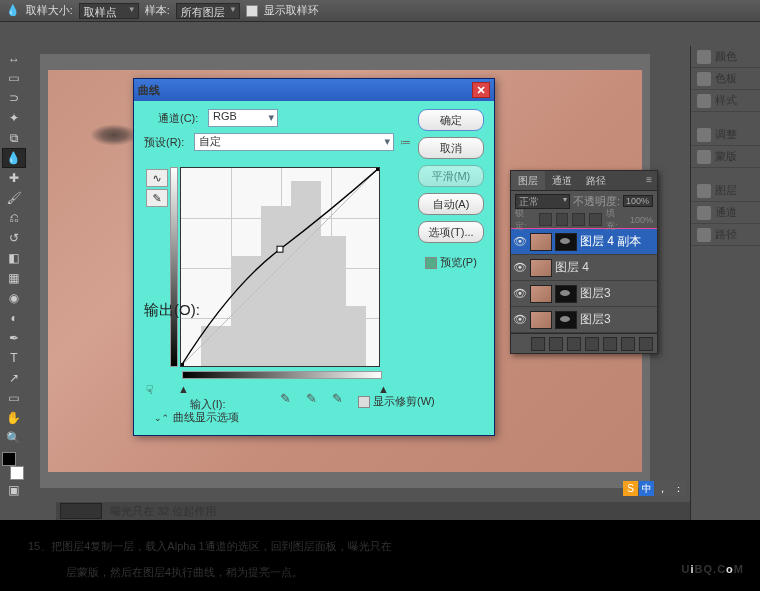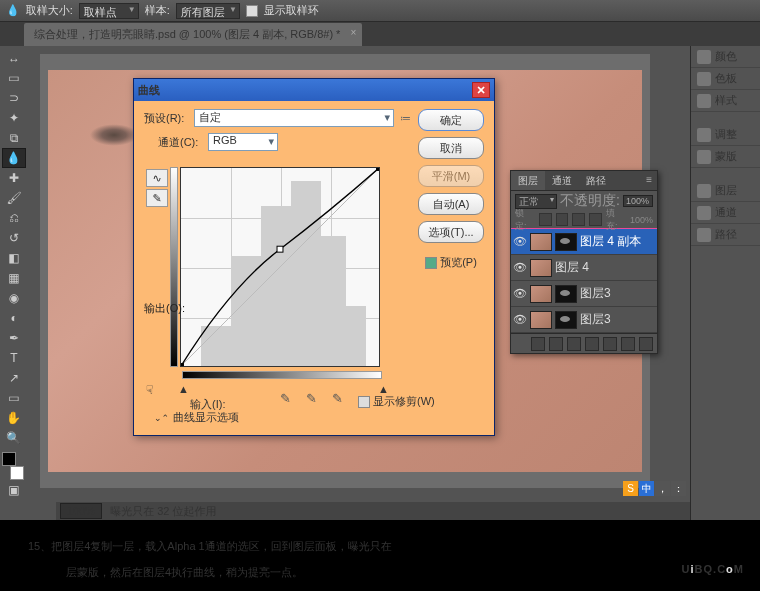--- a/index.html
+++ b/index.html
@@ -24,35 +24,35 @@
 .canvas-outer{position:absolute;top:8px;left:12px;width:610px;height:434px;background:#6d6d6d}
 .canvas-img{position:absolute;top:16px;left:8px;width:594px;height:402px;background:linear-gradient(135deg,#c89380 0%,#d4a090 30%,#c68d7a 60%,#bd8572 100%);overflow:hidden}
 .eye-hint{position:absolute;top:40px;left:16px;width:100px;height:50px;background:radial-gradient(ellipse 40px 18px at 50% 50%,#5a4a42 0%,#7a6058 30%,transparent 60%)}
 .right-collapsed{width:70px;background:#535353;border-left:1px solid #2a2a2a}
 .rpanel-item{height:22px;display:flex;align-items:center;gap:4px;padding:0 6px;color:#ccc;font-size:11px;border-bottom:1px solid #454545}
 .rpanel-item .ico{width:14px;height:14px;display:inline-block;background:#777;border-radius:2px}
 .status-bar{position:absolute;bottom:0;left:28px;right:0;height:18px;background:#444;display:flex;align-items:center;color:#ccc;font-size:10px;padding:0 4px;gap:8px}
 .status-bar .zoom{background:#333;padding:1px 6px;border:1px solid #222}
 
 
-.dialog{position:absolute;top:78px;left:133px;width:362px;height:358px;background:#fdba74;border:1px solid #0a246a;box-shadow:2px 2px 8px rgba(0,0,0,.4);z-index:20}
+.dialog{position:absolute;top:78px;left:133px;width:362px;height:358px;background:#5eead4;border:1px solid #0a246a;box-shadow:2px 2px 8px rgba(0,0,0,.4);z-index:20}
 .dlg-title{height:22px;background:linear-gradient(#3b77d8,#2a5fc0);color:#fff;display:flex;align-items:center;justify-content:space-between;padding:0 4px;font-size:12px;font-weight:bold}
 .dlg-close{width:18px;height:16px;background:#d44;border:1px solid #a22;color:#fff;display:flex;align-items:center;justify-content:center;font-size:11px;cursor:pointer}
 .dlg-body{padding:8px 10px;position:relative;height:334px}
 .row{display:flex;align-items:center;gap:6px;margin-bottom:6px}
 .row label{font-size:11px;min-width:44px}
 .win-select{border:1px solid #7e9db9;background:#fff;height:18px;padding:0 16px 0 4px;position:relative;font-size:11px}
 .win-select::after{content:"▾";position:absolute;right:3px;top:1px;color:#567}
 .btn{width:66px;height:22px;border:1px solid #888;background:linear-gradient(#fdfdfd,#e4e4e4);border-radius:9px;font-size:11px;display:flex;align-items:center;justify-content:center;cursor:pointer}
 .btn.primary{border:1px solid #5a8ad6}
 .dlg-right{position:absolute;right:10px;top:8px;display:flex;flex-direction:column;gap:6px;align-items:center}
 .curve-area{position:absolute;left:46px;top:66px;width:214px;height:248px}
 .curve-tools{position:absolute;left:12px;top:68px;display:flex;flex-direction:column;gap:2px}
 .curve-tool{width:22px;height:18px;border:1px solid #999;background:#eee;display:flex;align-items:center;justify-content:center;font-size:11px}
-.axis-label{position:absolute;font-size:11px;color:#222}
+.axis-label{position:absolute;font-size:15px;color:#222}
 .gradient-v{position:absolute;left:36px;top:66px;width:8px;height:200px;background:linear-gradient(to top,#000,#fff);border:1px solid #999}
 .gradient-h{position:absolute;left:48px;top:270px;width:200px;height:8px;background:linear-gradient(to right,#000,#fff);border:1px solid #999}
 .curve-grid{width:200px;height:200px;border:1px solid #333;background:#f8f8f8;position:relative}
 .curve-grid .gl{position:absolute;background:#ccc}
 .hist{position:absolute;inset:0}
 .hist-bar{position:absolute;bottom:0;background:#cfcfcf}
 .curve-svg{position:absolute;inset:0}
 .output-row{position:absolute;left:12px;top:282px;font-size:11px}
 .input-row{position:absolute;left:56px;top:296px;font-size:11px}
 .eyedrops{position:absolute;left:146px;top:290px;display:flex;gap:10px}
@@ -64,21 +64,21 @@
 
 
 .layers-panel{position:absolute;top:170px;left:510px;width:148px;background:#535353;border:1px solid #2a2a2a;box-shadow:2px 2px 6px rgba(0,0,0,.5);z-index:15}
 .lp-tabs{height:20px;display:flex;background:#454545;border-bottom:1px solid #2a2a2a}
 .lp-tab{padding:3px 7px;color:#ccc;font-size:10px;cursor:pointer}
 .lp-tab.active{background:#535353}
 .lp-menu{margin-left:auto;color:#aaa;padding:3px 5px;font-size:10px}
 .lp-row1{display:flex;align-items:center;height:20px;padding:0 4px;gap:3px}
 .lp-row1 .sel{flex:1;background:#3a3a3a;border:1px solid #222;color:#aaa;height:15px;font-size:10px;padding:0 3px;position:relative}
 .lp-row1 .sel::after{content:"▾";position:absolute;right:2px;top:0;font-size:8px}
-.lp-row1 .lbl{color:#999;font-size:14px}
+.lp-row1 .lbl{color:#999;font-size:11px}
 .lp-row1 .val{background:#3a3a3a;border:1px solid #222;color:#aaa;font-size:9px;padding:0 2px;width:30px}
 .lp-locks{height:18px;display:flex;align-items:center;padding:0 4px;gap:4px;border-bottom:1px solid #ec4899}
 .lp-locks span{color:#888;font-size:9px}
 .lp-locks .lk{width:13px;height:13px;background:#444;border:1px solid #333}
 .layer-list{max-height:108px;overflow:hidden}
 .layer{height:26px;display:flex;align-items:center;border-bottom:1px solid #3e3e3e;padding:0 2px;gap:3px}
 .layer.sel{background:#2962b8}
 .layer .vis{width:14px;height:14px;color:#ddd;font-size:11px;text-align:center}
 .layer .thumb{width:22px;height:18px;background:linear-gradient(135deg,#c89380,#a67560);border:1px solid #222}
 .layer .mask{width:22px;height:18px;background:#111;border:1px solid #222;position:relative}
@@ -104,26 +104,20 @@
   <div class="toolbar-top">
     <span>💧</span>
     <span>取样大小:</span>
     <span class="dropdown">取样点</span>
     <span>样本:</span>
     <span class="dropdown">所有图层</span>
     <span class="checkbox"></span>
     <span>显示取样环</span>
   </div>
 
-  <div class="tab-bar">
-    <div class="doc-tab">
-      <span>综合处理，打造明亮眼睛.psd @ 100% (图层 4 副本, RGB/8#) *</span>
-      <span class="close-x">×</span>
-    </div>
-  </div>
 
   <div class="workspace">
     <div class="tools-left">
       <div class="tool">↔</div>
       <div class="tool">▭</div>
       <div class="tool">⊃</div>
       <div class="tool">✦</div>
       <div class="tool">⧉</div>
       <div class="tool active">💧</div>
       <div class="tool">✚</div>
@@ -197,28 +191,28 @@
         </div>
     </div>
   </div>
 
   <div class="dialog">
     <div class="dlg-title">
       <span>曲线</span>
       <span class="dlg-close">✕</span>
     </div>
     <div class="dlg-body">
+      <div class="row" style="margin-left:14px">
+        <label>通道(C):</label>
+        <span class="win-select" style="width:70px">RGB</span>
+      </div>
       <div class="row">
         <label>预设(R):</label>
         <span class="win-select" style="width:200px">自定</span>
         <span style="color:#666">≔</span>
-      </div>
-      <div class="row" style="margin-left:14px">
-        <label>通道(C):</label>
-        <span class="win-select" style="width:70px">RGB</span>
       </div>
 
       <div class="dlg-right">
         <div class="btn primary">确定</div>
         <div class="btn">取消</div>
         <div class="btn" style="opacity:.5">平滑(M)</div>
         <div class="btn">自动(A)</div>
         <div class="btn">选项(T)...</div>
         <div class="preview-ck">
           <span class="checkbox" style="background:#5a8;position:relative"></span>

